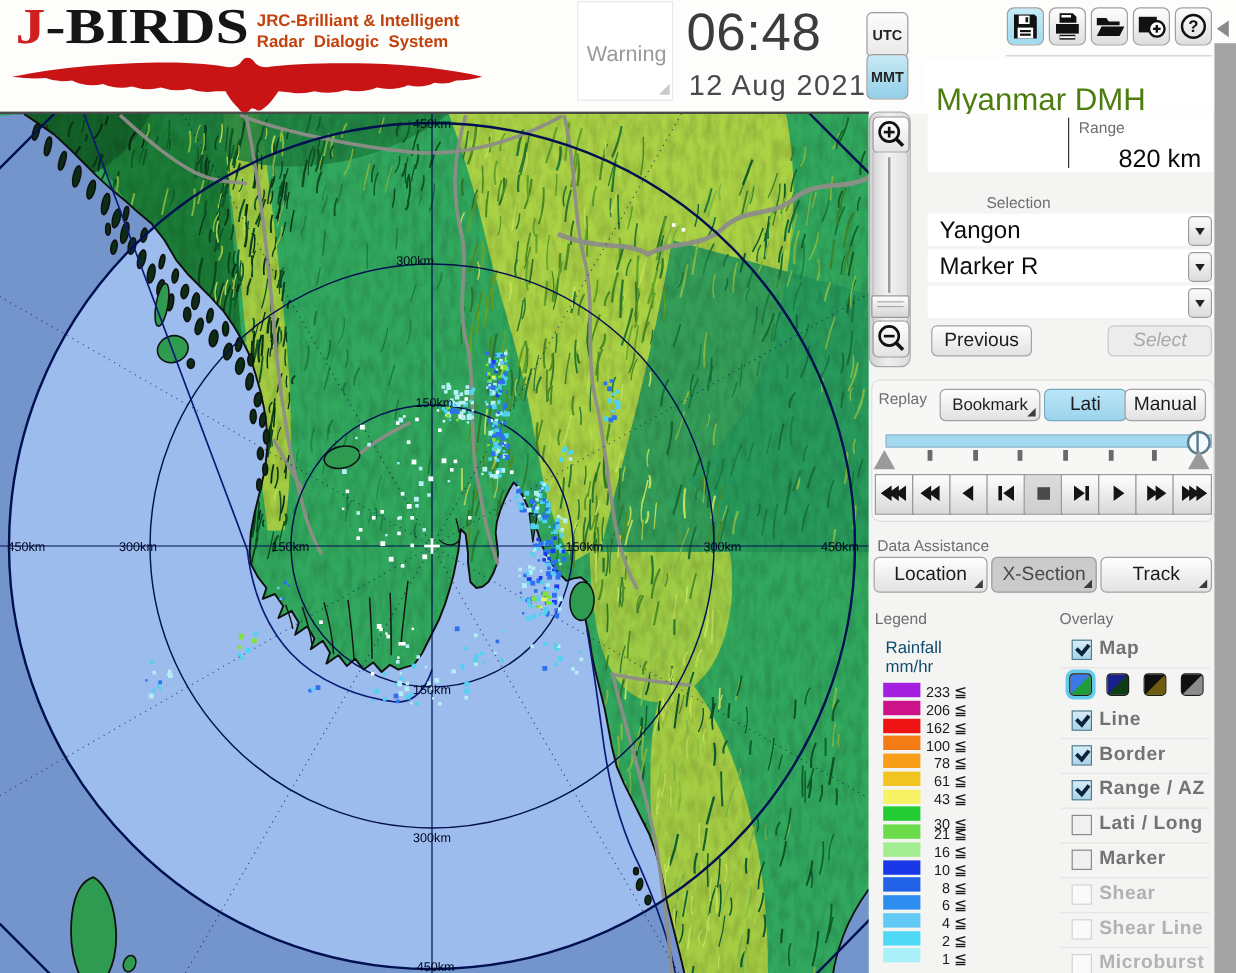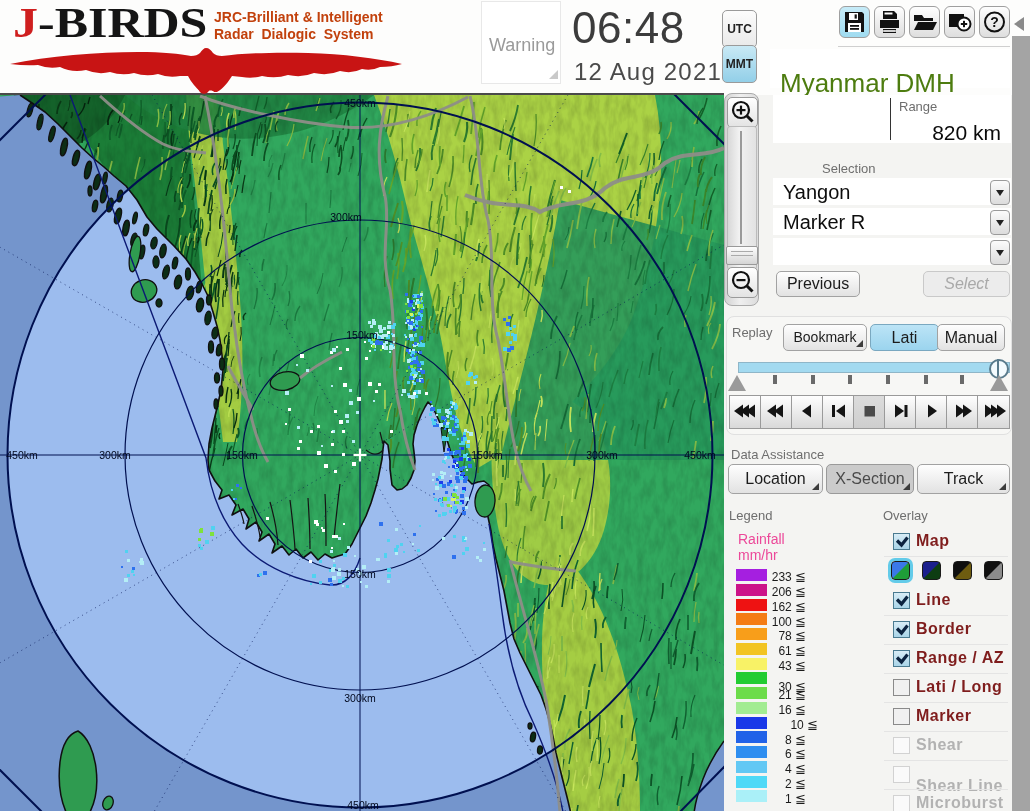--- a/index.html
+++ b/index.html
@@ -55,21 +55,21 @@
     border-left:7px solid transparent;border-bottom:7px solid #3c3c3c;}
   
   .pb{position:absolute;top:395px;width:31px;height:32px;background:linear-gradient(#fefefe,#d9d9d9);
     border:1px solid #9a9a9a;}
   
   .lbar{position:absolute;left:736px;width:31px;height:12px;}
   .lval{position:absolute;width:70px;text-align:right;font-size:12px;color:#1a1a1a;}
   .cb{position:absolute;left:893px;width:15px;height:15px;border:1px solid #8a8a8a;background:#f0f0f0;}
   .cb.on{background:linear-gradient(#d8ecf6,#a9d4e8);border-color:#4a7a90;}
   .cb.dis{border-color:#d2d2d2;background:#fafafa;}
-  .ovlab{position:absolute;left:916px;font-size:16px;font-weight:bold;letter-spacing:0.5px;color:#7f1d1d;}
+  .ovlab{position:absolute;left:916px;font-size:16px;font-weight:bold;letter-spacing:0.5px;color:#737373;}
   .ovlab.dis{color:#b2b2b2;}
   .dotsep{position:absolute;left:884px;width:124px;border-top:1px solid #e4e4e4;}
 </style>
 </head>
 <body>
 <div id="header"></div>
 <div class="abs" style="left:722px;top:95px;width:1px;height:716px;background:#b8b8b8;"></div>
 <div id="maptopline"></div>
 
 <svg id="mapsvg" class="abs" style="left:0;top:95px;" width="724" height="716" viewBox="0 95 724 716">
@@ -1885,21 +1885,21 @@
 <div class="pb" style="left:977px"><svg width="31" height="18" viewBox="0 0 31 18" style="margin-top:6px" fill="#141414">
       <path d="M7,2.5 L7,15.5 L16,9 ZM13,2.5 L13,15.5 L22,9 ZM19,2.5 L19,15.5 L28,9 Z"></path>
     </svg></div>
 
 <div class="glabel" style="left:731px;top:447px;">Data Assistance</div>
 <div class="btn cornermark" style="left:728px;top:464px;width:93px;height:28px;line-height:28px;">Location</div>
 <div class="btn pressed cornermark" style="left:826px;top:464px;width:86px;height:28px;line-height:28px;">X-Section</div>
 <div class="btn cornermark" style="left:917px;top:464px;width:91px;height:28px;line-height:28px;">Track</div>
 
 <div class="glabel" style="left:729px;top:508px;">Legend</div>
-<div class="abs" style="left:738px;top:531px;font-size:14px;color:#ec4899;">Rainfall<br>mm/hr</div>
+<div class="abs" style="left:738px;top:531px;font-size:14px;color:#0c4a6e;">Rainfall<br>mm/hr</div>
 <div class="lbar" style="top:569.0px;background:#a51fe0"></div>
 <div class="lval" style="left:736px;top:569.2px;">233 <span style="font-size:13px;">≦</span></div>
 <div class="lbar" style="top:583.8px;background:#cc1389"></div>
 <div class="lval" style="left:736px;top:584.0px;">206 <span style="font-size:13px;">≦</span></div>
 <div class="lbar" style="top:598.5px;background:#ee1212"></div>
 <div class="lval" style="left:736px;top:598.7px;">162 <span style="font-size:13px;">≦</span></div>
 <div class="lbar" style="top:613.3px;background:#f47c15"></div>
 <div class="lval" style="left:736px;top:613.5px;">100 <span style="font-size:13px;">≦</span></div>
 <div class="lbar" style="top:628.0px;background:#f89e1a"></div>
 <div class="lval" style="left:736px;top:628.2px;">78 <span style="font-size:13px;">≦</span></div>
@@ -1907,21 +1907,21 @@
 <div class="lval" style="left:736px;top:643.0px;">61 <span style="font-size:13px;">≦</span></div>
 <div class="lbar" style="top:657.5px;background:#f8f266"></div>
 <div class="lval" style="left:736px;top:657.7px;">43 <span style="font-size:13px;">≦</span></div>
 <div class="lbar" style="top:672.3px;background:#22cc32"></div>
 <div class="lval" style="left:736px;top:679px;">30 <span style="font-size:13px;">≦</span></div>
 <div class="lbar" style="top:687.0px;background:#6cdc4a"></div>
 <div class="lval" style="left:736px;top:687.2px;">21 <span style="font-size:13px;">≦</span></div>
 <div class="lbar" style="top:701.8px;background:#a2ec92"></div>
 <div class="lval" style="left:736px;top:702.0px;">16 <span style="font-size:13px;">≦</span></div>
 <div class="lbar" style="top:716.5px;background:#1a38e8"></div>
-<div class="lval" style="left:736px;top:716.7px;padding-left:12px;">10 <span style="font-size:13px;">≦</span></div>
+<div class="lval" style="left:736px;top:716.7px;">10 <span style="font-size:13px;">≦</span></div>
 <div class="lbar" style="top:731.3px;background:#2162e8"></div>
 <div class="lval" style="left:736px;top:731.5px;">8 <span style="font-size:13px;">≦</span></div>
 <div class="lbar" style="top:746.0px;background:#2e8ef0"></div>
 <div class="lval" style="left:736px;top:746.2px;">6 <span style="font-size:13px;">≦</span></div>
 <div class="lbar" style="top:760.8px;background:#62c8f4"></div>
 <div class="lval" style="left:736px;top:761.0px;">4 <span style="font-size:13px;">≦</span></div>
 <div class="lbar" style="top:775.5px;background:#4fd9f7"></div>
 <div class="lval" style="left:736px;top:775.7px;">2 <span style="font-size:13px;">≦</span></div>
 <div class="lbar" style="top:790.3px;background:#aaf0f8"></div>
 <div class="lval" style="left:736px;top:790.5px;">1 <span style="font-size:13px;">≦</span></div>
@@ -1950,20 +1950,20 @@
 <div class="cb" style="top:679px;"></div>
 <div class="ovlab" style="top:678px;">Lati / Long</div>
 <div class="dotsep" style="top:702px;"></div>
 <div class="cb" style="top:708px;"></div>
 <div class="ovlab" style="top:707px;">Marker</div>
 <div class="dotsep" style="top:731px;"></div>
 <div class="cb dis" style="top:737px;"></div>
 <div class="ovlab dis" style="top:736px;">Shear</div>
 <div class="dotsep" style="top:760px;"></div>
 <div class="cb dis" style="top:766px;"></div>
-<div class="ovlab dis" style="top:765px;margin-top:12px;">Shear Line</div>
+<div class="ovlab dis" style="top:765px;">Shear Line</div>
 <div class="dotsep" style="top:789px;"></div>
 <div class="cb dis" style="top:795px;"></div>
 <div class="ovlab dis" style="top:794px;">Microburst</div>
 <div class="abs" style="left:891px;top:561px;width:17px;height:17px;border:1.5px solid #1a1a1a;border-radius:4px;box-shadow:0 0 0 3px #63cbe9;background:linear-gradient(135deg,#3b78e8 48%,#1f9e38 52%);"></div>
 <div class="abs" style="left:922px;top:561px;width:17px;height:17px;border:1.5px solid #1a1a1a;border-radius:4px;background:linear-gradient(135deg,#1a1f8c 48%,#0d3d12 52%);"></div>
 <div class="abs" style="left:953px;top:561px;width:17px;height:17px;border:1.5px solid #1a1a1a;border-radius:4px;background:linear-gradient(135deg,#0f0f0f 48%,#6e5c10 52%);"></div>
 <div class="abs" style="left:984px;top:561px;width:17px;height:17px;border:1.5px solid #1a1a1a;border-radius:4px;background:linear-gradient(135deg,#101010 48%,#8c8c8c 52%);"></div>
 
 </body></html>

